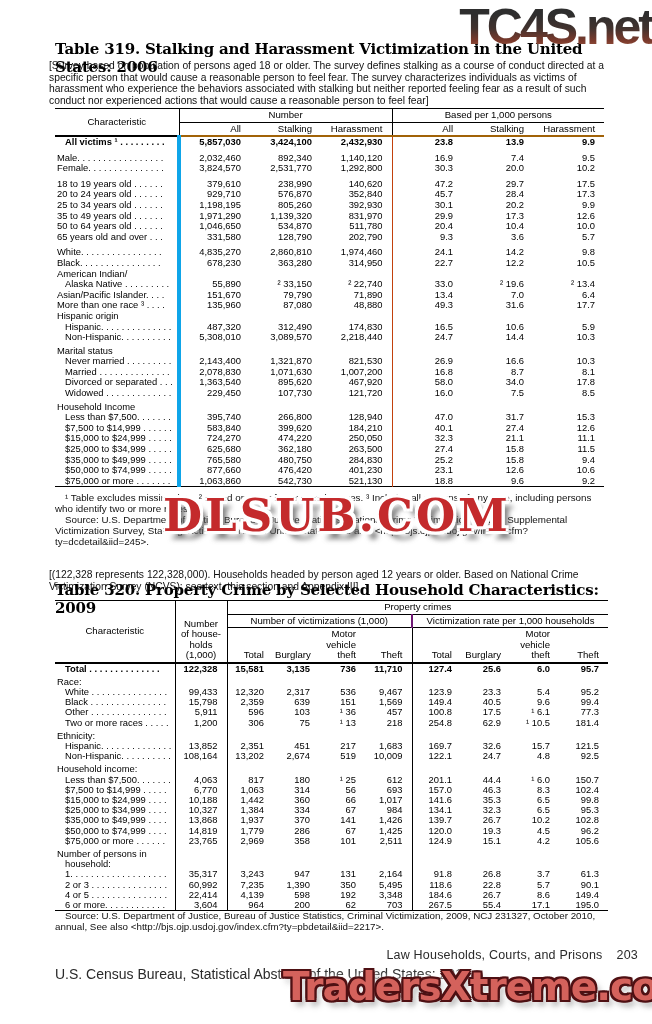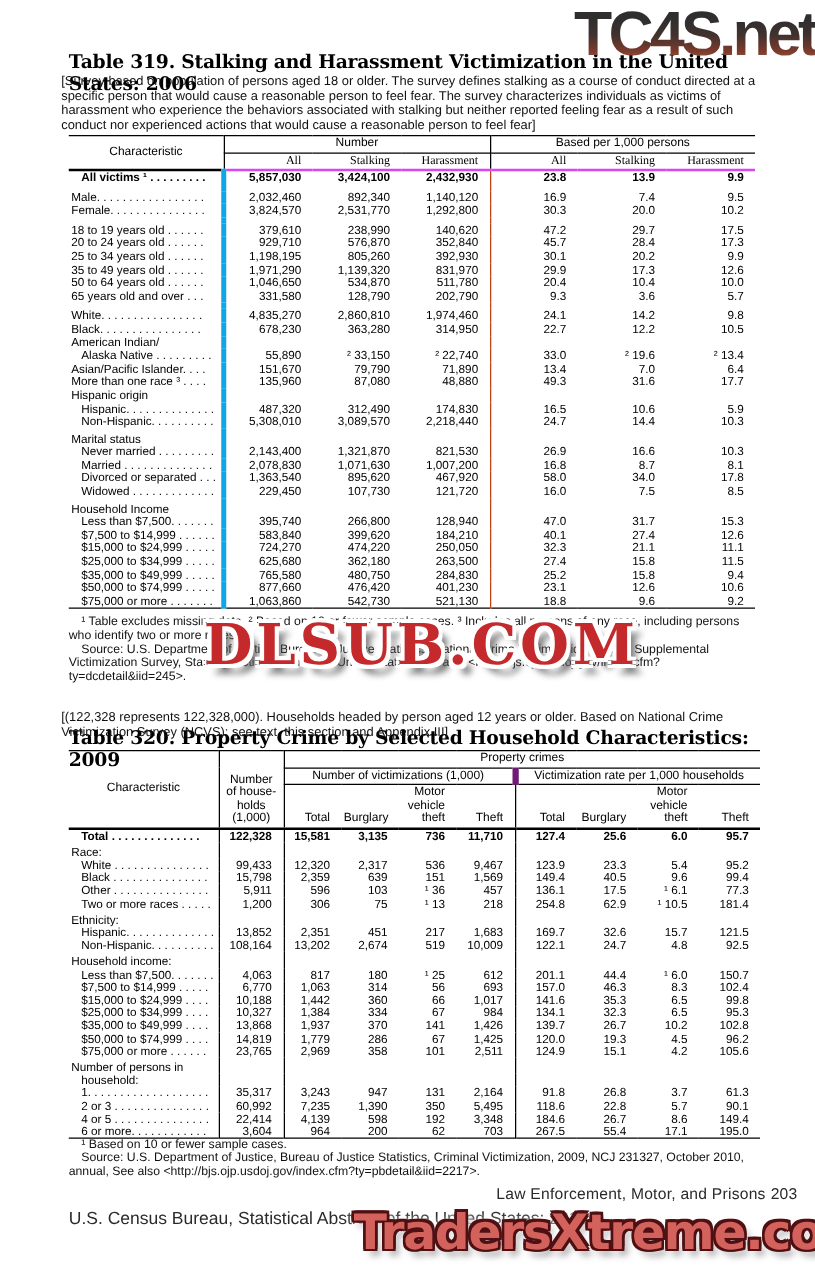--- a/index.html
+++ b/index.html
@@ -40,46 +40,46 @@
   .lab{text-align:left;white-space:nowrap;overflow:hidden;}
   .ind{padding-left:10px;}
   .num{text-align:right;padding-right:9px;white-space:nowrap;}
   tr.bold td{font-weight:bold;}
   tr.sp td{height:5px;}
   tr.gap td{padding-top:3px;}
   
   #t319 th.h-char{border-right:1px solid #000;border-bottom:2px solid #000;vertical-align:middle;text-align:center;}
   #t319 th.h-grp{border-bottom:1px solid #000;text-align:center;}
   #t319 th.h-grp.vline{border-right:1px solid #000;}
-  #t319 tr.sub th{border-bottom:2px solid #d946ef;text-align:right;padding-right:9px;font-family:Liberation Serif, serif;}
+  #t319 tr.sub th{border-bottom:2px solid #a16207;text-align:right;padding-right:9px;}
   #t319 tr.sub th.vline{border-right:1px solid #000;}
   
   #t319 td.lab{border-right:4px solid #0ea5e9;}
   #t319 td.c2{border-right:1px solid #c2410c;}
   
   #t320 th.h-char{border-right:1px solid #000;border-bottom:2px solid #000;vertical-align:middle;text-align:center;}
   #t320 th.h-hh{border-right:1px solid #000;border-bottom:2px solid #000;vertical-align:bottom;text-align:center;white-space:pre-line;}
   #t320 th.h-prop{border-bottom:1px solid #000;text-align:center;}
   #t320 th.h-grp{border-bottom:1px solid #000;text-align:center;}
-  #t320 th.h-grp.vline{border-right:5px solid #701a75;}
+  #t320 th.h-grp.vline{border-right:2px solid #701a75;}
   #t320 tr.sub th{border-bottom:2px solid #000;text-align:right;vertical-align:bottom;
                   padding-right:9px;white-space:pre-line;}
   #t320 tr.sub th.vline{border-right:1px solid #000;}
   
   #t320 td.lab{border-right:1px solid #000;}
   #t320 td.c0{border-right:1px solid #000;}
   #t320 td.c4{border-right:1px solid #000;}
 
   
   .fn{left:55px;width:556px;font-size:9.8px;line-height:11px;color:#111;}
   .fn p{margin:0;text-indent:10px;}
 
   
   #running-head{top:948px;right:14px;font-size:12.5px;color:#2a2a2a;letter-spacing:0.2px;}
-  #running-head .pgnum{margin-left:4px;}
+  #running-head .pgnum{margin-left:14px;}
   #imprint{top:966px;left:55px;font-size:14px;color:#2a2a2a;}
 </style>
 </head>
 <body>
 
 <div id="wm-top" class="abs">TC4S.net</div>
 <div id="wm-mid" class="abs">DLSUB.COM</div>
 <div id="wm-bot" class="abs">TradersXtreme.com</div>
 
 <div class="abs tbl-title" style="top:40px;">Table 319. Stalking and Harassment Victimization in the United States: 2006</div>
@@ -518,21 +518,21 @@
         <td class="num c7">9.6</td>
         <td class="num c8">99.4</td>
       </tr>
       <tr>
         <td class="lab ind">Other . . . . . . . . . . . . . . .</td>
         <td class="num c0">5,911</td>
         <td class="num c1">596</td>
         <td class="num c2">103</td>
         <td class="num c3">¹ 36</td>
         <td class="num c4">457</td>
-        <td class="num c5">136.1</td>
+        <td class="num c5">100.8</td>
         <td class="num c6">17.5</td>
         <td class="num c7">¹ 6.1</td>
         <td class="num c8">77.3</td>
       </tr>
       <tr>
         <td class="lab ind">Two or more races . . . . .</td>
         <td class="num c0">1,200</td>
         <td class="num c1">306</td>
         <td class="num c2">75</td>
         <td class="num c3">¹ 13</td>
@@ -743,20 +743,19 @@
         <td class="num c4">703</td>
         <td class="num c5">267.5</td>
         <td class="num c6">55.4</td>
         <td class="num c7">17.1</td>
         <td class="num c8">195.0</td>
       </tr>
     </tbody>
 </table>
 
 <div class="abs fn" style="top:910px;">
-  <p>¹ Based on 10 or fewer sample cases.</p>
   <p>Source: U.S. Department of Justice, Bureau of Justice Statistics, Criminal Victimization, 2009, NCJ 231327, October 2010, annual, See also &lt;http://bjs.ojp.usdoj.gov/index.cfm?ty=pbdetail&amp;iid=2217&gt;.</p>
 </div>
 
 <div id="running-head" class="abs">
-  <span>Law Enforcement, Motor, and Prisons</span><span class="pgnum">203</span>
+  <span>Law Households, Courts, and Prisons</span><span class="pgnum">203</span>
 </div>
 <div id="imprint" class="abs">U.S. Census Bureau, Statistical Abstract of the United States: 2012</div>
 
 </body></html>

